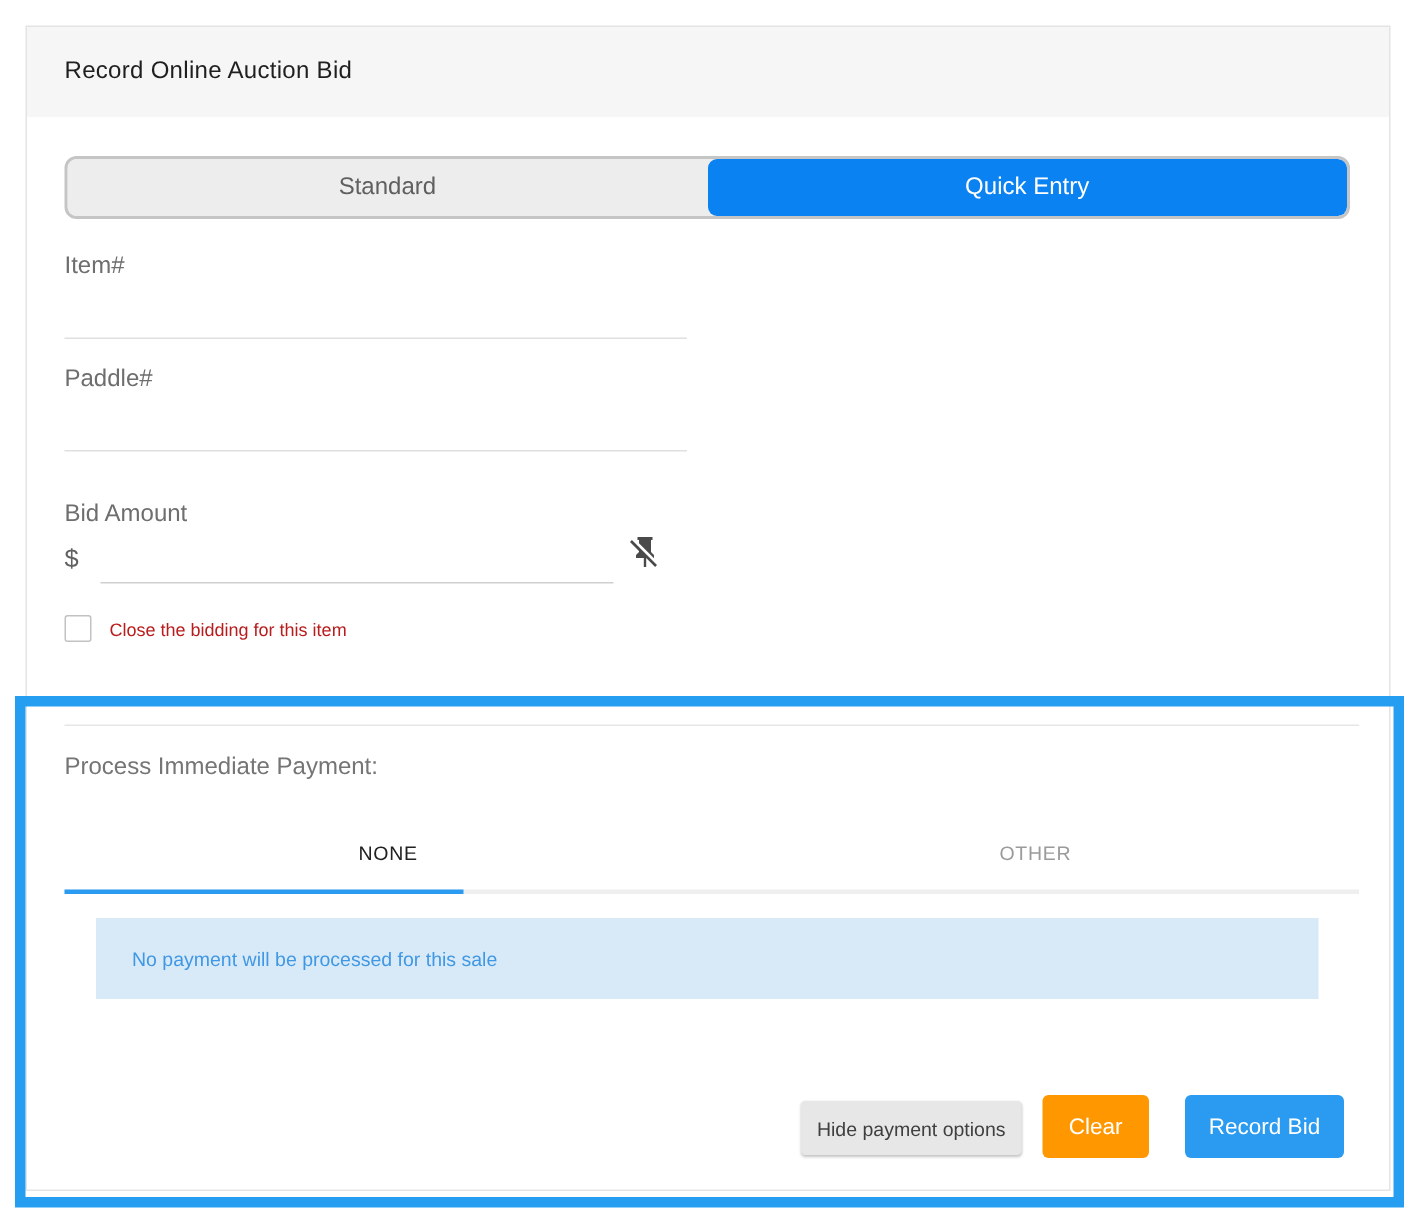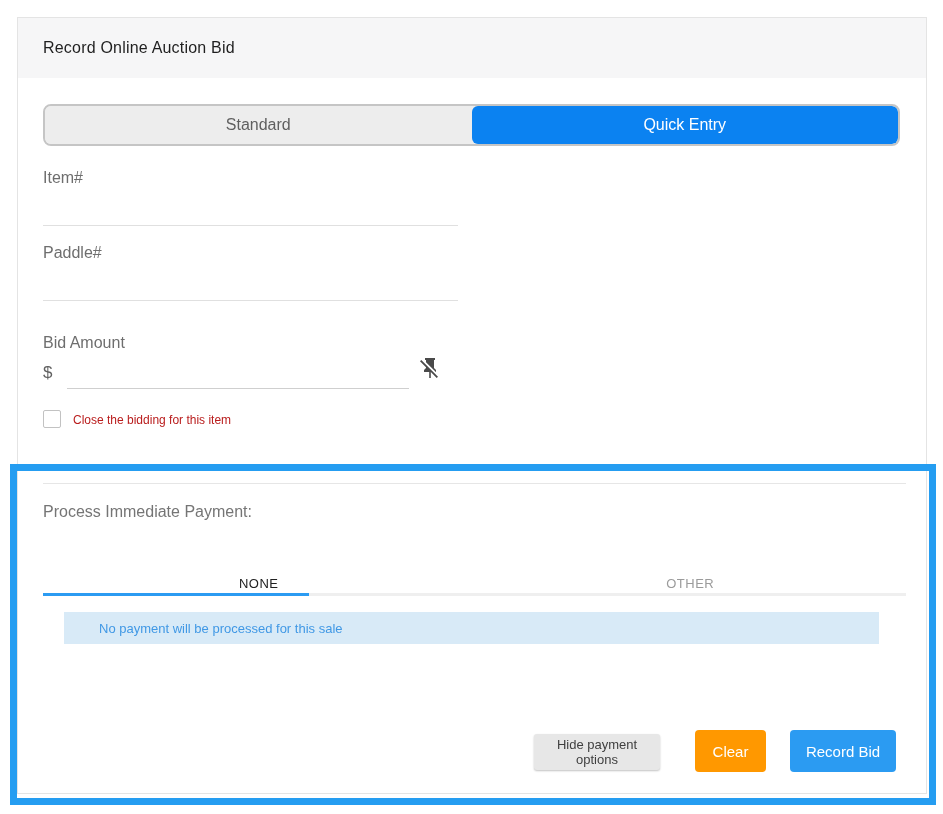--- a/index.html
+++ b/index.html
@@ -29,35 +29,35 @@
                    outline:none;font-size:15px;color:#333;padding:0 0 4px 0;}
   .currency{font-size:17px;color:#616161;}
   .pin-icon{width:24px;height:24px;cursor:pointer;}
   .checkbox{width:18px;height:18px;border:1px solid #c2c2c2;border-radius:2px;
             background:#fff;cursor:pointer;}
   .checkbox-label{font-size:12px;color:#b91c1c;}
 
   
   .divider{height:1px;background:#e6e6e6;}
   .payment-heading{font-size:16px;color:#757575;}
-  .tabbar{left:25px;top:538px;width:863px;height:55px;display:flex;}
+  .tabbar{left:25px;top:523px;width:863px;height:55px;display:flex;}
   .tab{flex:1;display:flex;align-items:center;justify-content:center;
        font-size:13px;letter-spacing:.5px;color:#9b9b9b;cursor:pointer;}
   .tab.active{color:#212121;}
   .tab-track{left:25px;top:575px;width:863px;height:3px;background:#efefef;}
   .tab-indicator{left:25px;top:575px;width:266px;height:3px;background:var(--accent-blue);}
 
-  .info-box{left:46px;top:594px;width:815px;height:32px;background:#d8eaf7;
-            display:flex;align-items:center;padding-left:35px;}
+  .info-box{left:46px;top:594px;width:815px;height:54px;background:#d8eaf7;
+            display:flex;align-items:center;padding-left:24px;}
   .info-text{font-size:13px;color:#4098e5;}
 
   
   .btn{display:flex;align-items:center;justify-content:center;cursor:pointer;
        border:none;border-radius:4px;}
-  .btn-hide{left:516px;top:716px;width:126px;height:36px;background:#e7e7e7;
+  .btn-hide{left:516px;top:716px;width:147px;height:36px;background:#e7e7e7;
             border-radius:3px;font-size:13px;color:#3f3f3f;
             box-shadow:0 1px 2px rgba(0,0,0,.24);}
   .btn-clear{left:677px;top:712px;width:71px;height:42px;background:var(--accent-orange);
              color:#fff;font-size:15px;}
   .btn-record{left:772px;top:712px;width:106px;height:42px;background:var(--accent-blue);
               color:#fff;font-size:15px;}
 
   
   .highlight-overlay{left:10px;top:464px;width:926px;height:341px;
                      border:7px solid var(--highlight-blue);background:transparent;

